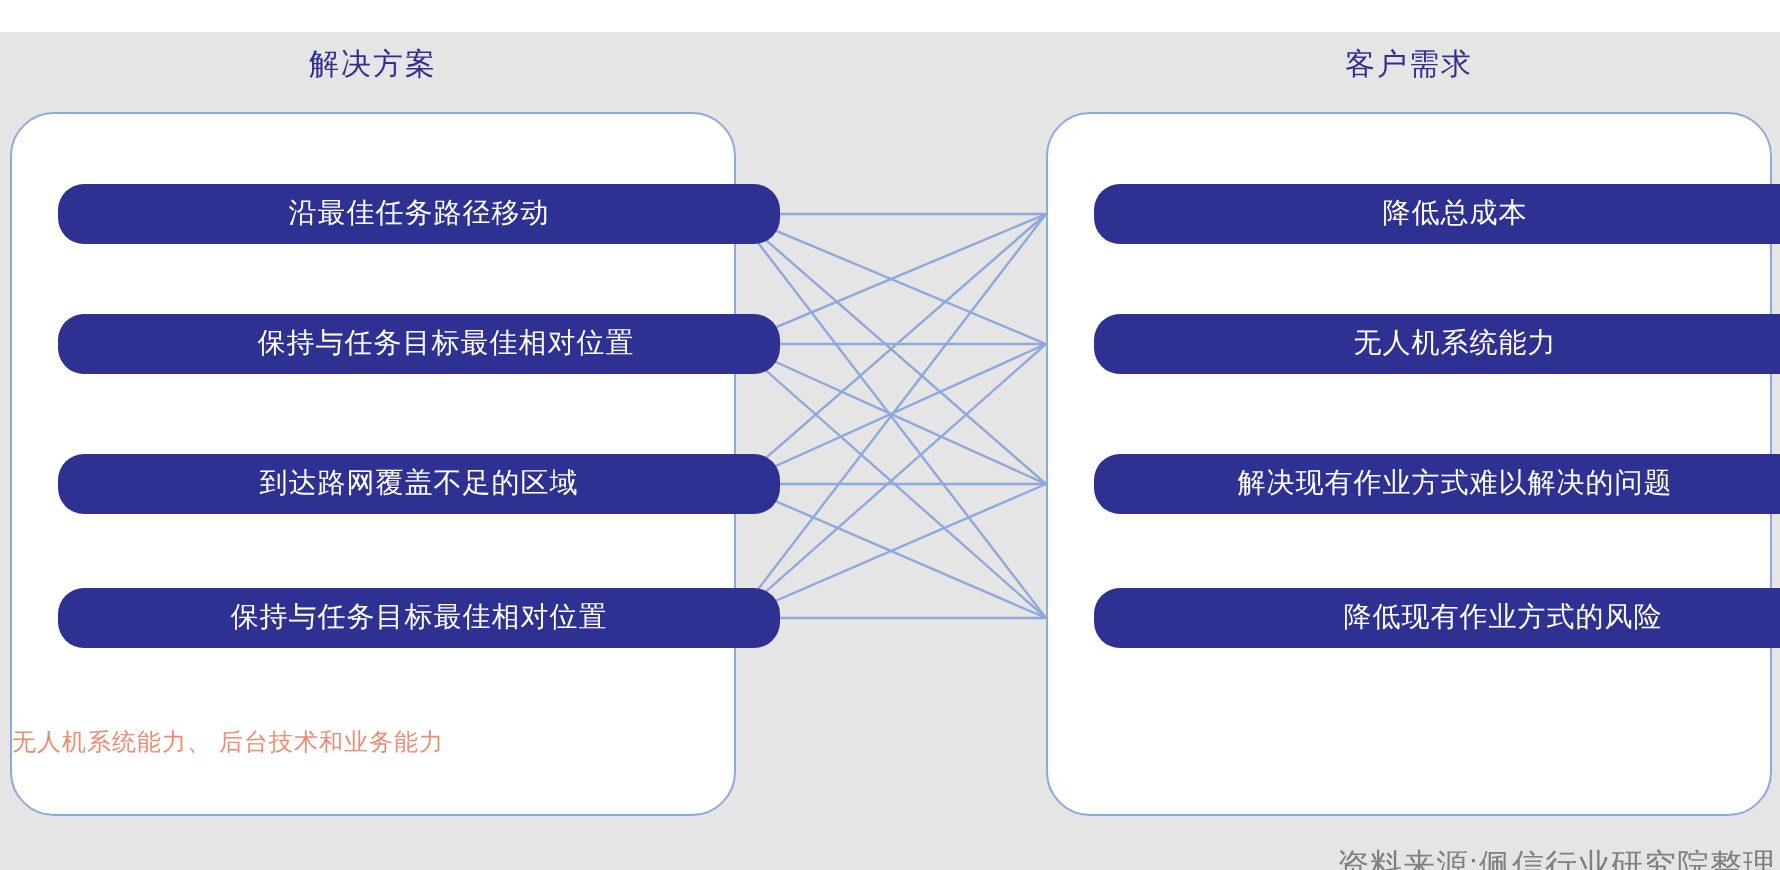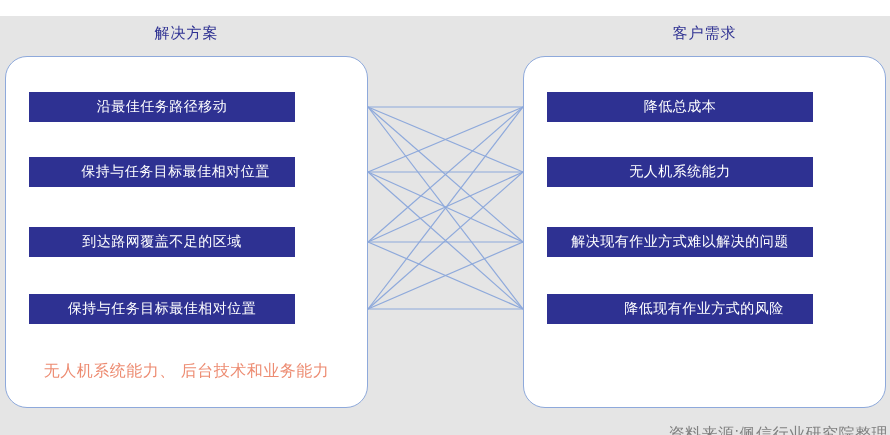--- a/index.html
+++ b/index.html
@@ -62,42 +62,44 @@
   }
   .panel-left  { left: 5px; }
   .panel-right { left: 523px; }
   .bars {
     position: absolute;
     inset: 0;
   }
   .bar {
     position: absolute;
     left: 23px;
-    width: 266px;
+    width: 361px;
     height: 30px;
     background: var(--bar-fill);
     color: var(--bar-text);
     font-size: 14px;
     letter-spacing: 0.5px;
     display: flex;
     align-items: center;
     justify-content: center;
     white-space: nowrap;
+    border-radius: 13px;
   }
   .caption {
     position: absolute;
     left: 0;
     top: 303px;
     width: 100%;
-    text-align: center;
-    font-size: 16px;
+    text-align: left;
+    font-size: 12px;
     line-height: 22px;
     color: var(--caption-color);
     letter-spacing: 0.5px;
     white-space: nowrap;
+    font-family: Liberation Serif, serif;
   }
   .footer {
     position: absolute;
     top: 410px;
     right: 2px;
     font-size: 16px;
     line-height: 16px;
     color: var(--footer-color);
     letter-spacing: 0.5px;
   }

